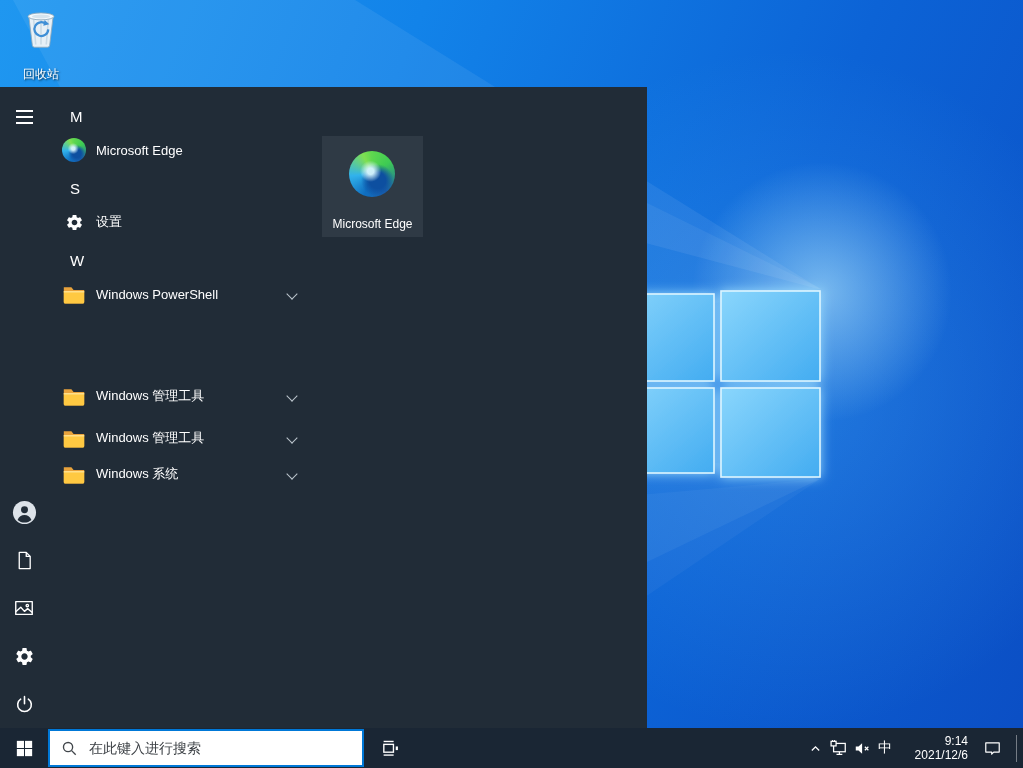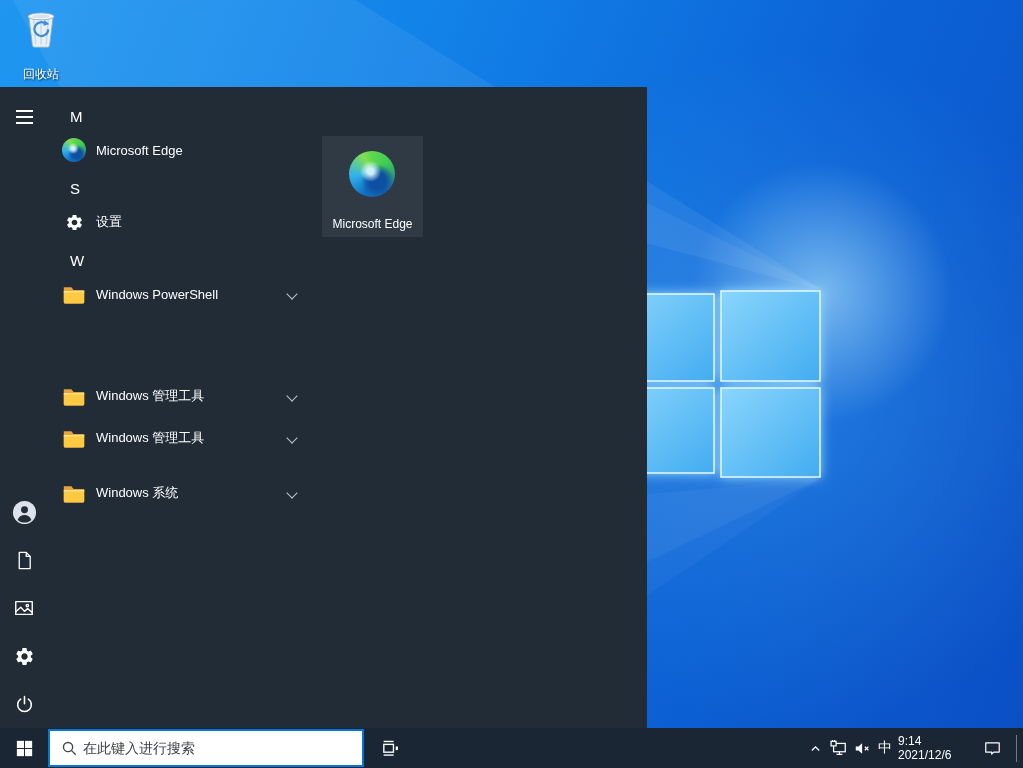--- a/index.html
+++ b/index.html
@@ -66,31 +66,31 @@
   .tile .edge-icon{position:absolute;left:27px;top:15px;width:46px;height:46px;}
   .tile-label{position:absolute;left:0;bottom:6px;width:100%;text-align:center;color:#fff;font-size:12px;}
   
   #taskbar{
     position:absolute;left:0;bottom:0;width:1023px;height:40px;background:#1a2634;
   }
   .tb-btn{position:absolute;top:0;height:40px;display:flex;align-items:center;justify-content:center;cursor:pointer;}
   #search-box{
     position:absolute;left:48px;top:1px;width:316px;height:38px;background:#fff;
     border:2px solid #0078d7;box-sizing:border-box;display:flex;align-items:center;
-    padding-left:11px;gap:3px;
+    padding-left:11px;gap:9px;
   }
   #search-box input{
     border:none;outline:none;flex:1;font-size:14px;color:#3c4045;background:transparent;
     font-family:"Liberation Sans","DejaVu Sans",sans-serif;
   }
   #search-box input::placeholder{color:#3c4045;opacity:1;}
   .tray-text{color:#fff;font-size:14px;}
   #clock{
     position:absolute;left:898px;top:0;width:70px;height:40px;display:flex;flex-direction:column;
-    align-items:flex-start;justify-content:center;color:#fff;font-size:12px;line-height:14px;cursor:pointer;
+    align-items:flex-end;justify-content:center;color:#fff;font-size:12px;line-height:14px;cursor:pointer;
   }
   #tb-separator{position:absolute;left:1016px;top:7px;width:1px;height:27px;background:rgba(255,255,255,.4);}
   svg{display:block;}
 </style>
 </head>
 <body>
 
 <svg width="0" height="0" style="position:absolute">
   <defs>
     <linearGradient id="paneG" x1="0" y1="0" x2="1" y2="1">
@@ -304,21 +304,21 @@
     <div class="app-row" style="top:333px">
       <span class="app-ico">
           <svg width="24" height="24" viewBox="0 0 24 24">
             <use href="#sym-folder"></use>
           </svg>
         </span>
       <span class="app-label">Windows 管理工具</span>
       <span class="chev"></span>
     </div>
 
-    <div class="app-row" style="top:388px">
+    <div class="app-row" style="top:369px">
       <span class="app-ico">
           <svg width="24" height="24" viewBox="0 0 24 24">
             <use href="#sym-folder"></use>
           </svg>
         </span>
       <span class="app-label">Windows 系统</span>
       <span class="chev"></span>
     </div>
   </div>
 

